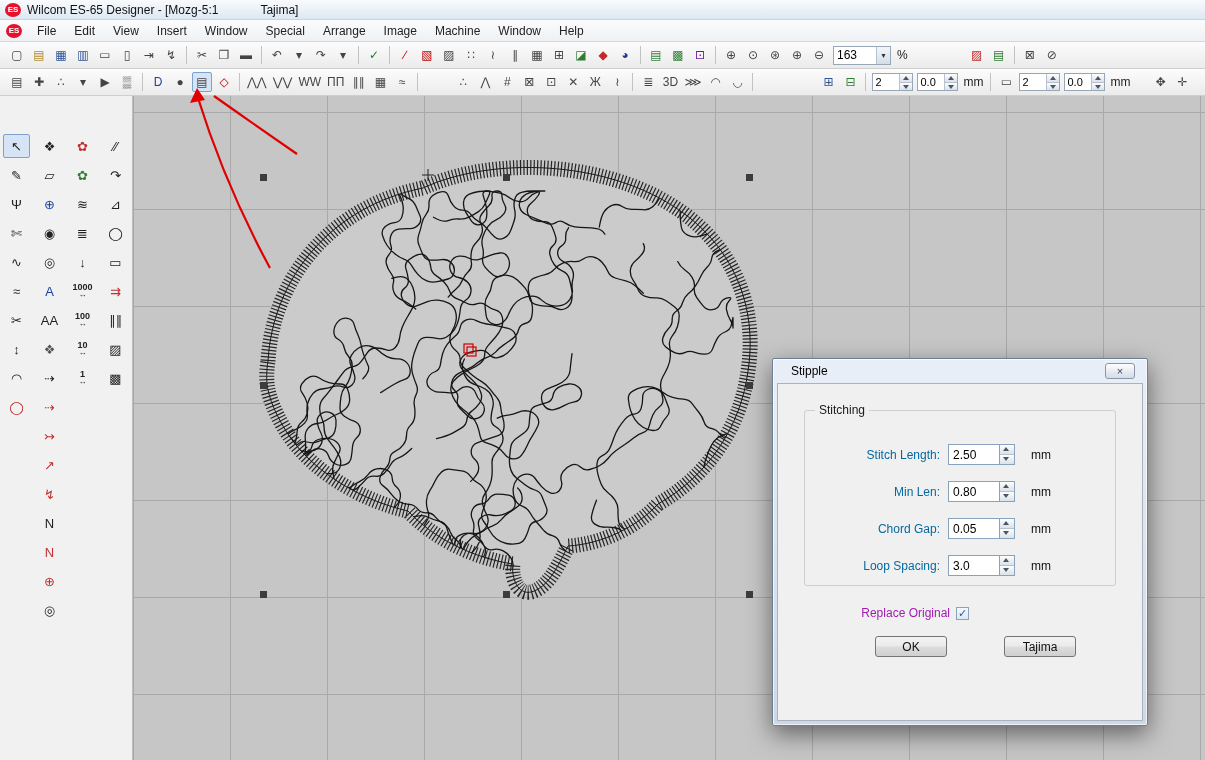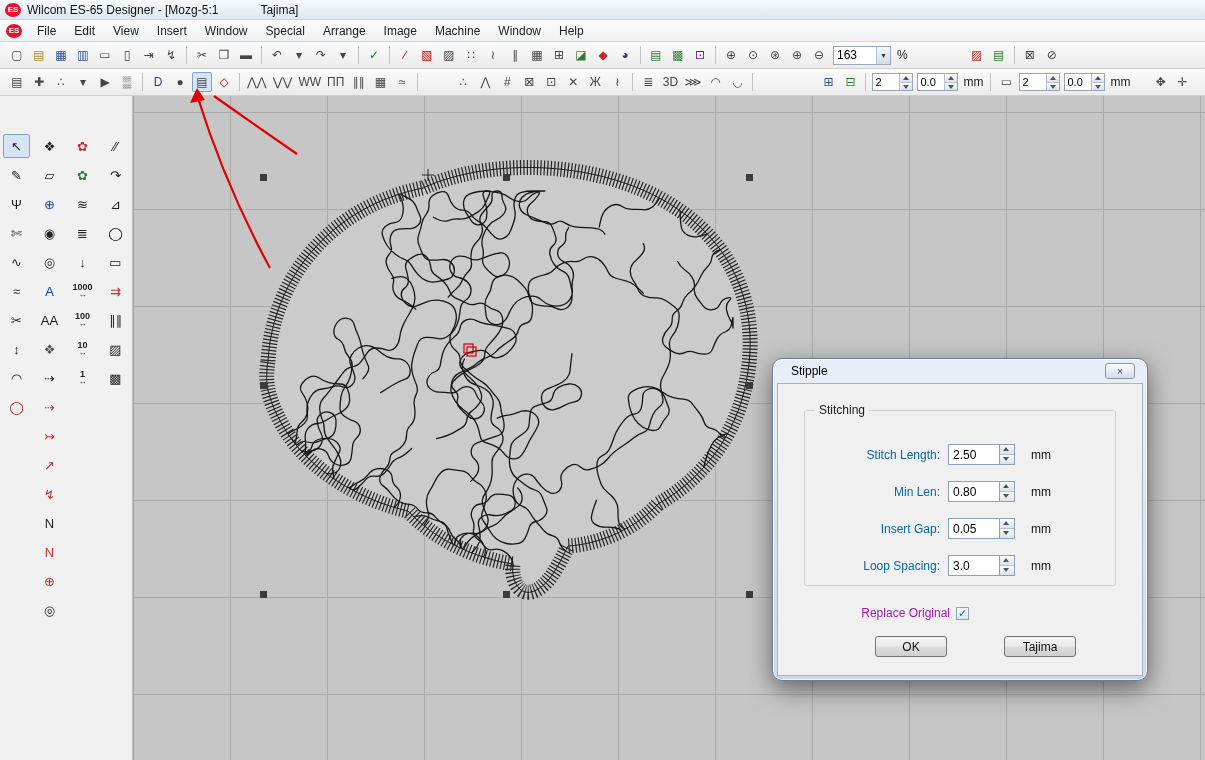--- a/index.html
+++ b/index.html
@@ -54,22 +54,22 @@
   .canvas{flex:1;position:relative;background:#c6c6c6;
     background-image:
       repeating-linear-gradient(to right,#a9a9a9 0 1px,transparent 1px 97px),
       repeating-linear-gradient(to bottom,transparent 0 16px,#a9a9a9 16px 17px,transparent 17px 97px);}
   #design-svg{position:absolute;left:0;top:0;}
 
   
   #annotation{position:absolute;left:0;top:0;z-index:90;pointer-events:none;}
 
   
-  .dlg{position:absolute;left:772px;top:358px;width:376px;height:323px;z-index:50;
-       border:1px solid #6e7f91;border-radius:10px;background:linear-gradient(#e9eff8,#cdd9e7);
+  .dlg{position:absolute;left:772px;top:358px;width:376px;height:368px;z-index:50;
+       border:1px solid #6e7f91;border-radius:2px;background:linear-gradient(#e9eff8,#cdd9e7);
        box-shadow:0 8px 24px rgba(0,0,0,.5), inset 0 0 0 1px rgba(255,255,255,.65);}
   .dlg-title{height:24px;display:flex;align-items:center;padding-left:18px;font-size:12px;color:#000;position:relative;}
   .dlg-close{position:absolute;right:12px;top:4px;width:30px;height:16px;border:1px solid #8a97a8;border-radius:3px;
        background:linear-gradient(#fdfdfd,#d5dde7);display:flex;align-items:center;justify-content:center;
        font-size:11px;color:#3a4653;}
   .dlg-body{position:absolute;left:4px;right:4px;top:24px;bottom:4px;background:#f0f0f0;border:1px solid #aab2bd;}
   .grp{position:relative;margin:26px 26px 6px;height:176px;border:1px solid #cfcfcf;border-radius:3px;padding-top:25px;}
   .grp-label{position:absolute;top:-8px;left:10px;background:#f0f0f0;padding:0 4px;font-size:12px;color:#1a1a1a;}
   .frow{display:flex;align-items:center;height:37px;}
   .frow label{width:135px;text-align:right;font-size:12px;color:#0369a1;margin-right:8px;}
@@ -400,21 +400,21 @@
           <input value="0.80" style="">
           <span class="spinbtns">
               <i class="up"></i>
               <i class="down"></i>
             </span>
         </span>
         <span class="unit">mm</span>
       </div>
 
       <div class="frow">
-        <label>Insert Gap:</label>
+        <label>Chord Gap:</label>
         <span class="finput">
           <input value="0.05" style="">
           <span class="spinbtns">
               <i class="up"></i>
               <i class="down"></i>
             </span>
         </span>
         <span class="unit">mm</span>
       </div>
 

